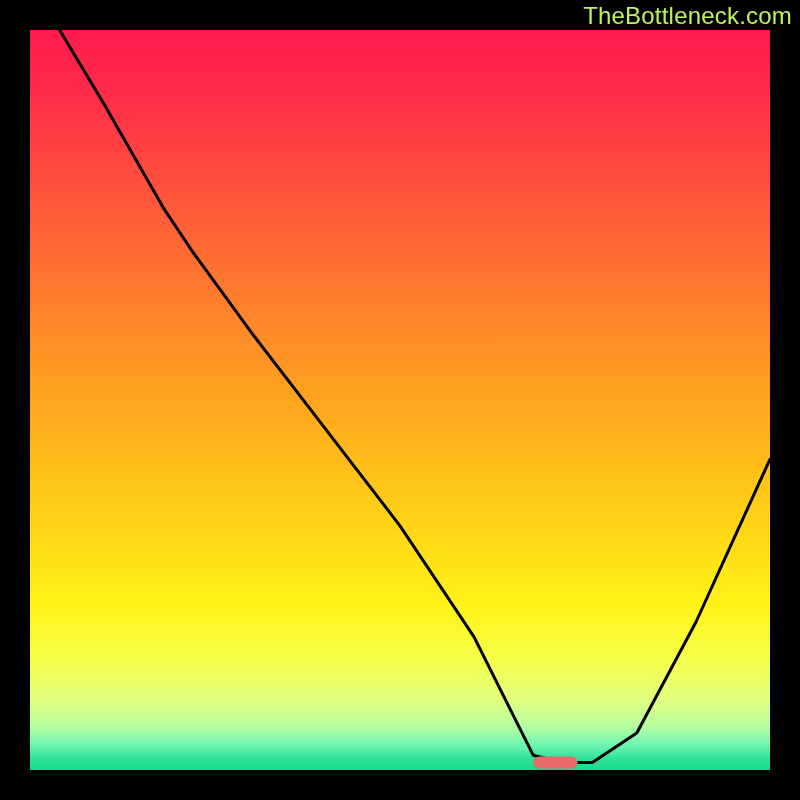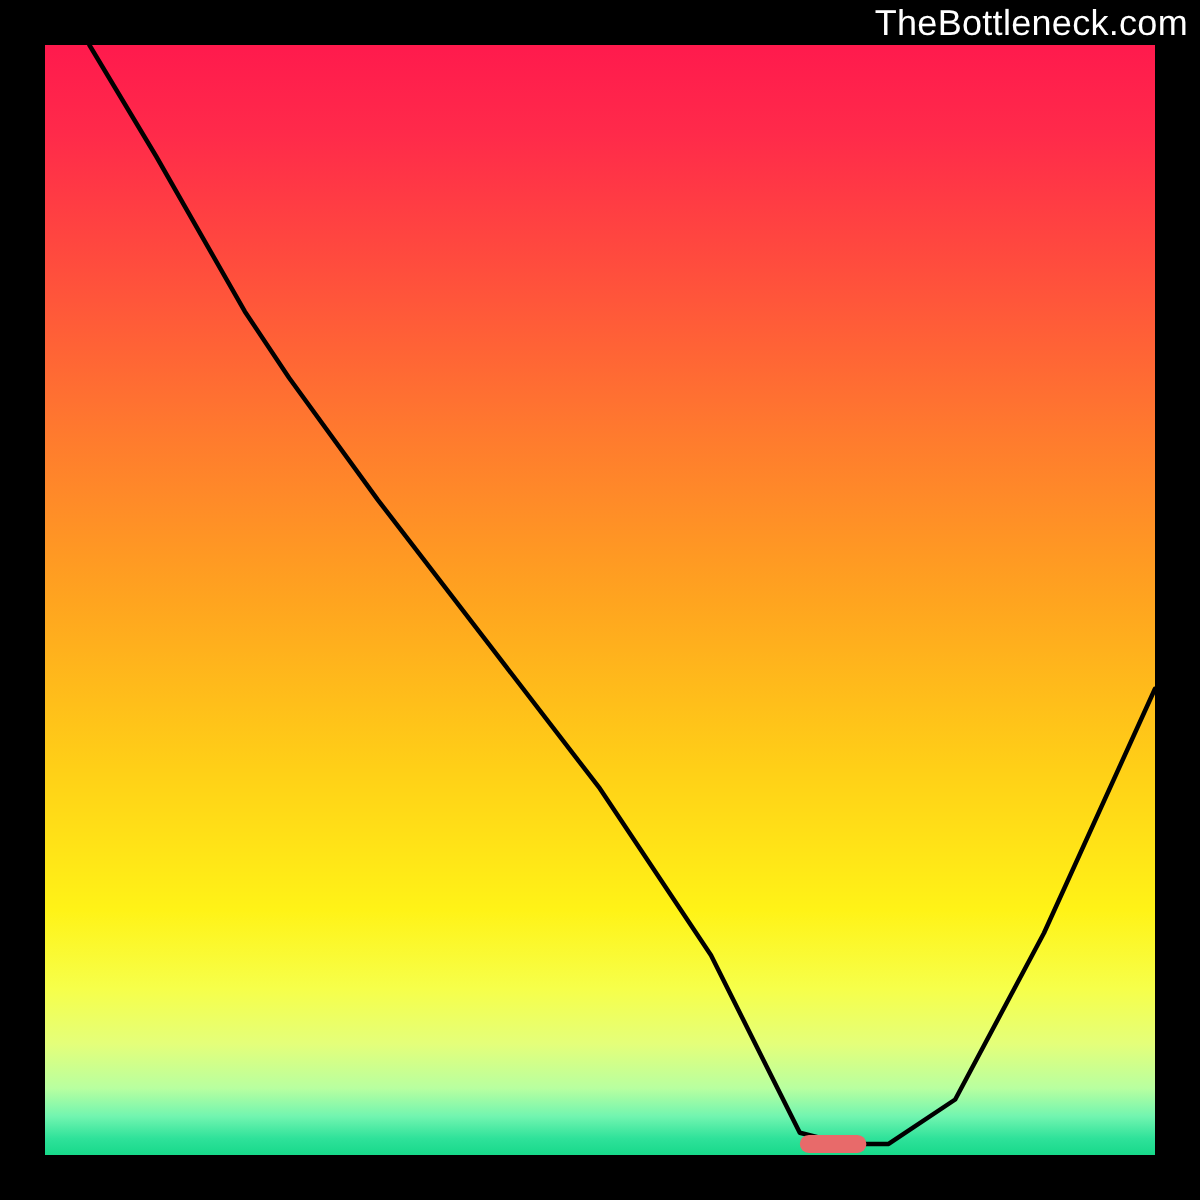--- a/index.html
+++ b/index.html
@@ -9,21 +9,21 @@
     width: 800px;
     height: 800px;
     background: #000;
   }
   .watermark {
     position: absolute;
     top: 2px;
     right: 8px;
     font-family: Arial, Helvetica, sans-serif;
     font-size: 24px;
-    color: #ffffff;
+    color: #bef264;
     font-weight: 400;
     letter-spacing: 0.2px;
     z-index: 5;
   }
   .plot {
     position: absolute;
     left: 30px;
     top: 30px;
     width: 740px;
     height: 740px;

